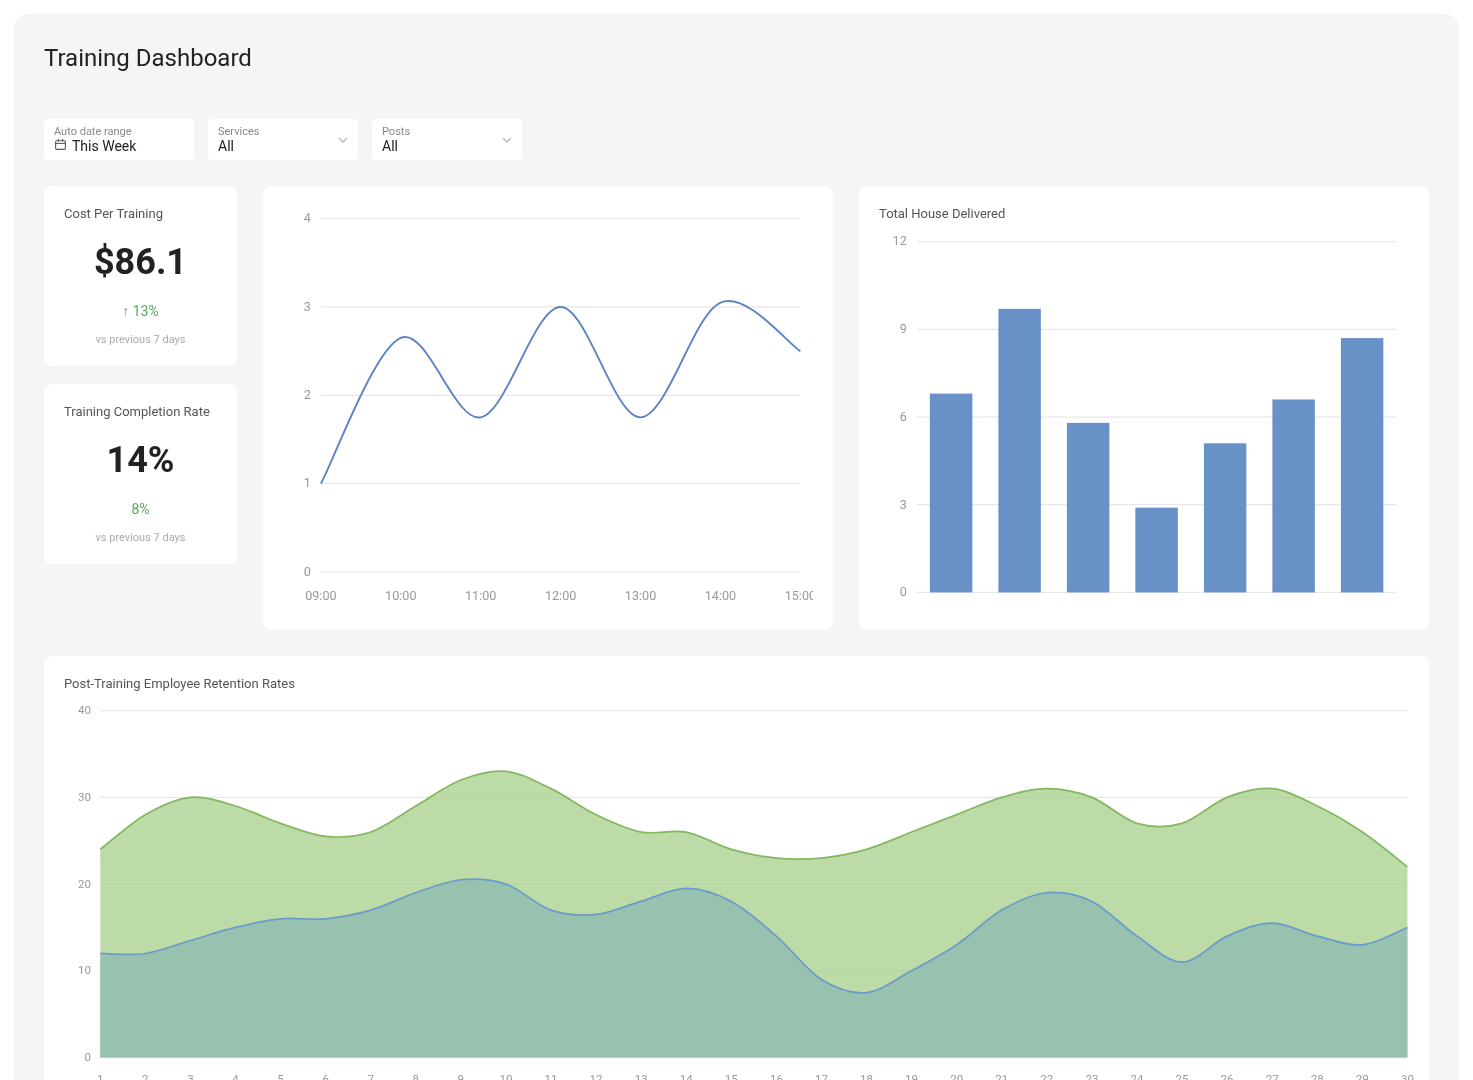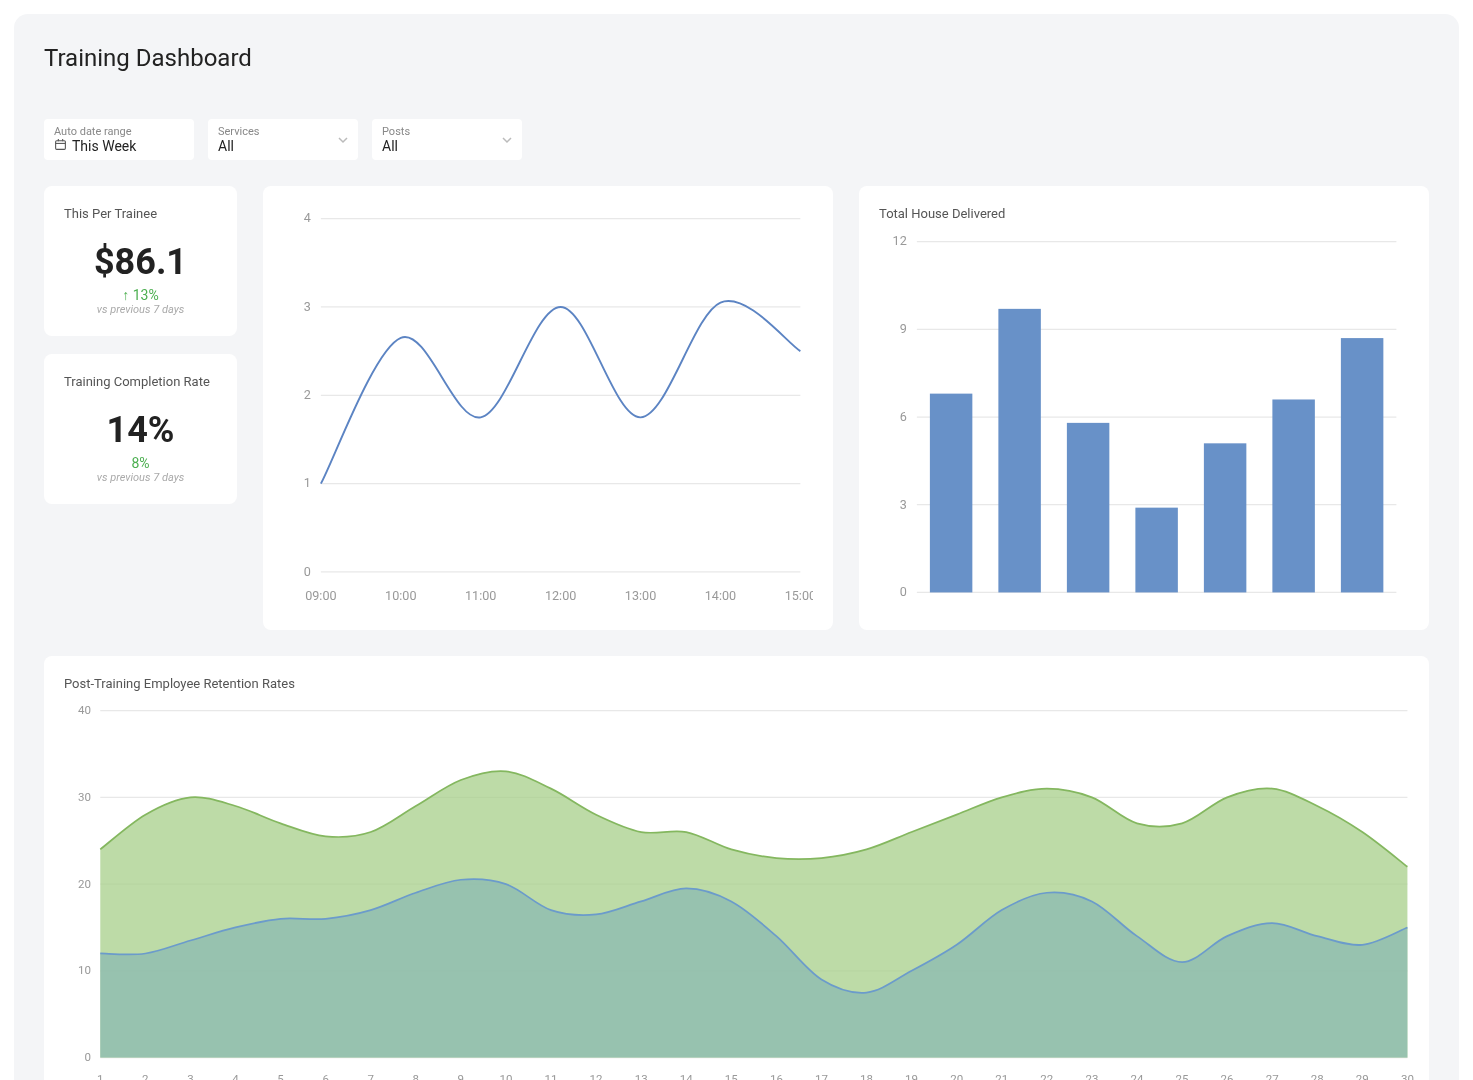--- a/index.html
+++ b/index.html
@@ -72,27 +72,27 @@
   font-size: 36px;
   font-weight: 700;
   color: #222;
   text-align: center;
   margin-top: 20px;
 }
 .kpi .delta {
   font-size: 14px;
   color: #4caf50;
   text-align: center;
-  margin-top: 4px;
+  margin-top: 20px;
 }
 .kpi .sub {
   font-size: 11px;
   color: #aaa;
   text-align: center;
-  font-style: italic;
+  margin-top: 14px;
 }
 .chart-holder { position: relative; }
 svg { display: block; }
 .row2 .card { padding: 20px 10px 20px 10px; }
 </style>
 </head>
 <body>
 
 <div class="page">
   <h1>Training Dashboard</h1>
@@ -132,21 +132,21 @@
         <svg width="10" height="10" viewBox="0 0 10 10">
             <path d="M1 3 L5 7 L9 3" stroke="#bbb" stroke-width="1.5" fill="none"></path>
           </svg>
       </span>
     </div>
   </div>
 
   <div class="row1">
     <div class="kpi-col">
       <div class="card kpi">
-        <div class="card-title">This Per Trainee</div>
+        <div class="card-title">Cost Per Training</div>
         <div class="big">$86.1</div>
         <div class="delta">↑ 13%</div>
         <div class="sub">vs previous 7 days</div>
       </div>
       <div class="card kpi">
         <div class="card-title">Training Completion Rate</div>
         <div class="big">14%</div>
         <div class="delta">8%</div>
         <div class="sub">vs previous 7 days</div>
       </div>

